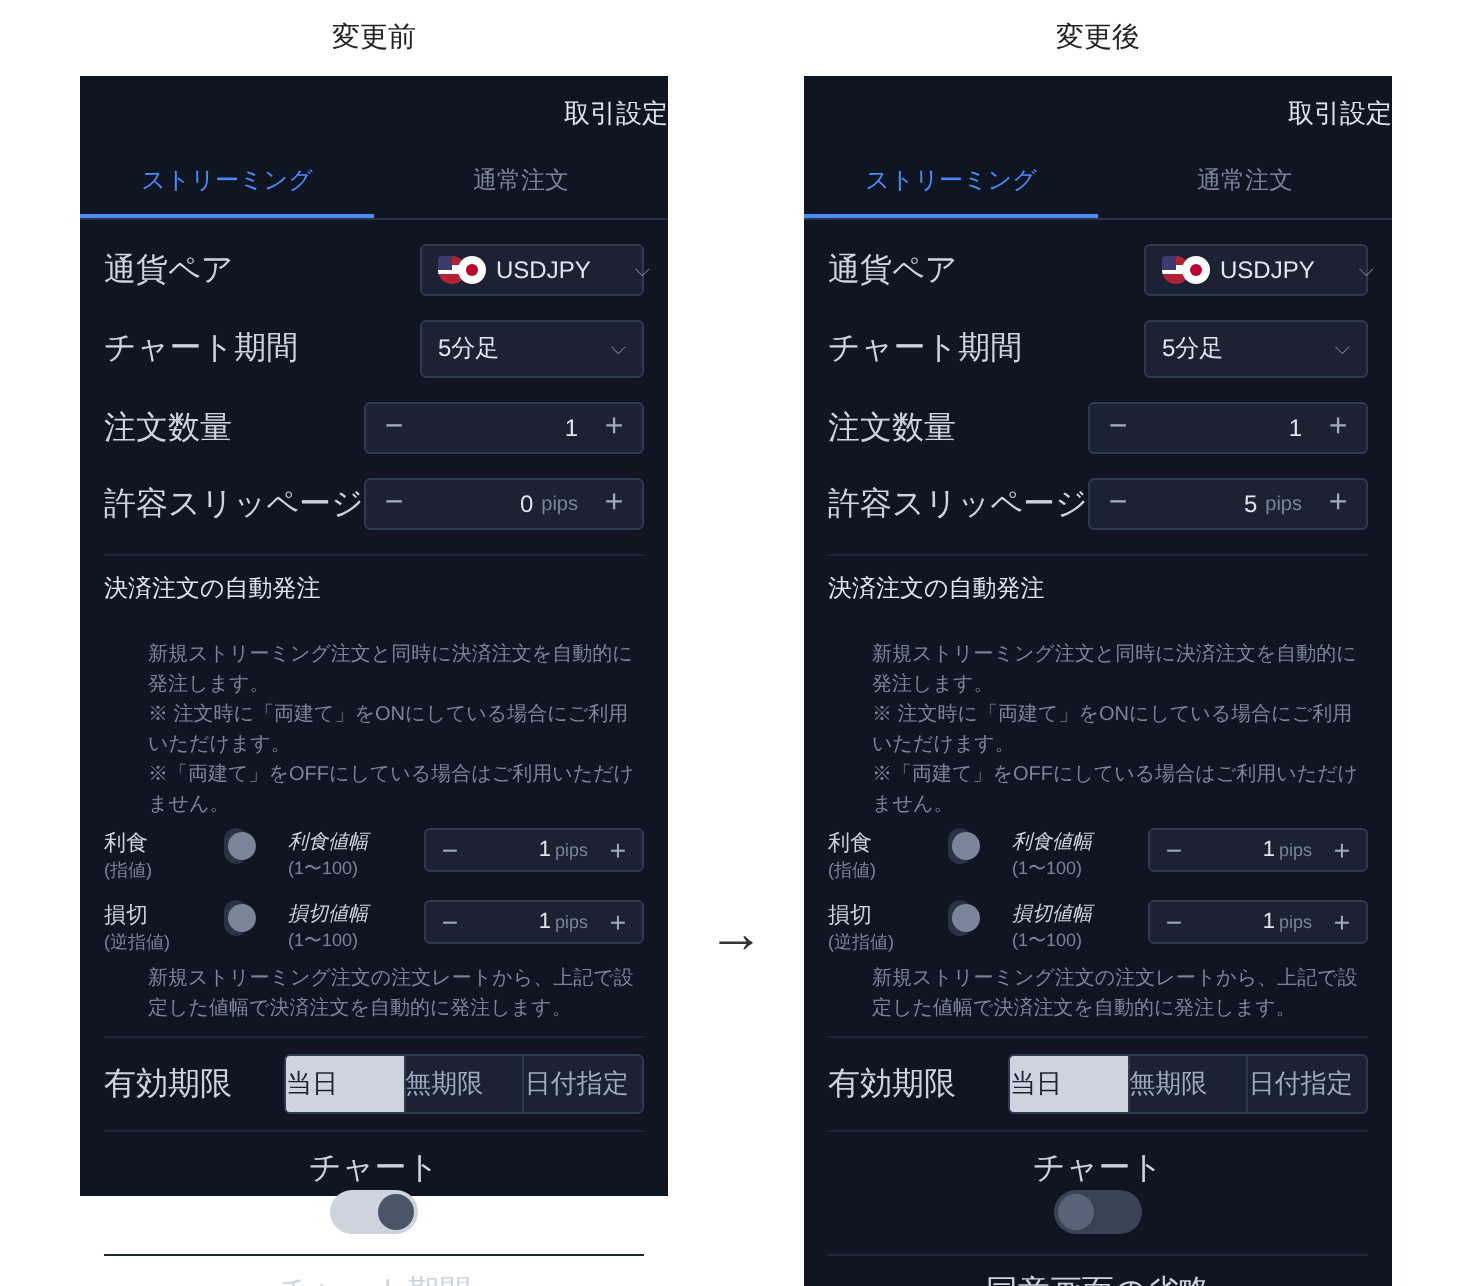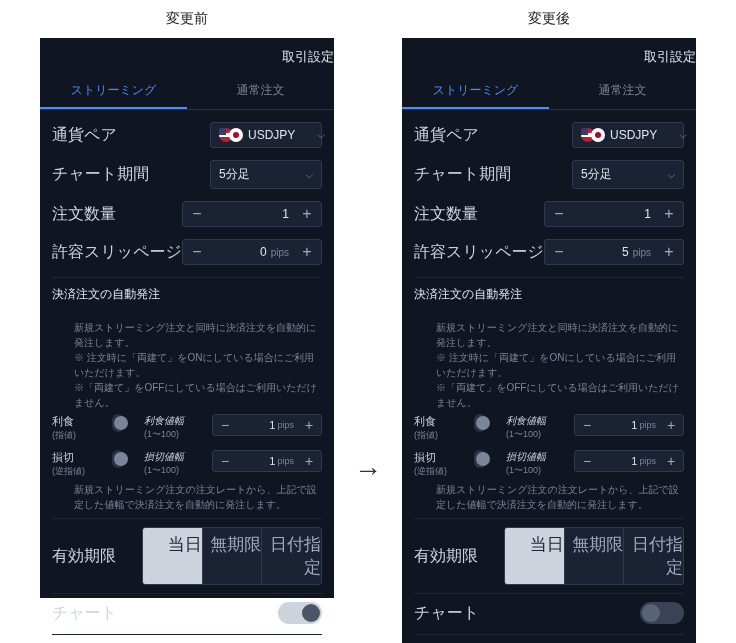--- a/index.html
+++ b/index.html
@@ -138,26 +138,26 @@
       display: flex; align-items:center; background:#1a2233;
       border:1px solid #2e3a50; border-radius:3px; flex:1; min-width:110px;
     }
     .tp-stepper .btn { width:24px; text-align:center; color:#a0abc0; cursor:pointer; font-size:14px; padding:2px 0;}
     .tp-stepper .val { flex:1; text-align:right; color:#e0e6ee; font-size:11px; padding-right:2px;}
     .tp-stepper .unit { color:#7a8599; font-size:9px; padding-right:3px;}
     .seg {
       display:flex; background:#1a2233; border:1px solid #2e3a50; border-radius:3px;
       overflow:hidden; width: 180px;
     }
-    .seg-item { flex:1; text-align:right; padding:5px 0; font-size:17px; color:#a0abc0; cursor:pointer; border-left:1px solid #2e3a50;}
+    .seg-item { flex:1; text-align:left; padding:5px 0; font-size:13px; color:#a0abc0; cursor:pointer; border-left:1px solid #2e3a50;}
     .seg-item:first-child { border-left:none; }
     .seg-item.active { background:#cdd4de; color:#1a2233; }
     .toggle-row {
       display:flex; justify-content:space-between; align-items:center;
-      padding:8px 0; border-top:1px solid #1e2738; margin-top:2px;
+      padding:8px 0; border-top:1px solid #1e2738; margin-top:2px;flex-direction:column;
     }
     .toggle-lg {
       width:44px; height:22px; background:#3a4356; border-radius:12px; position:relative; cursor:pointer;
     }
     .toggle-lg::after {
       content:''; position:absolute; width:18px; height:18px; background:#e0e6ee;
       border-radius:50%; top:2px; left:2px;
     }
     .toggle-lg.on { background:#cdd4de; }
     .toggle-lg.on::after { left:24px; background:#4a5568;}

